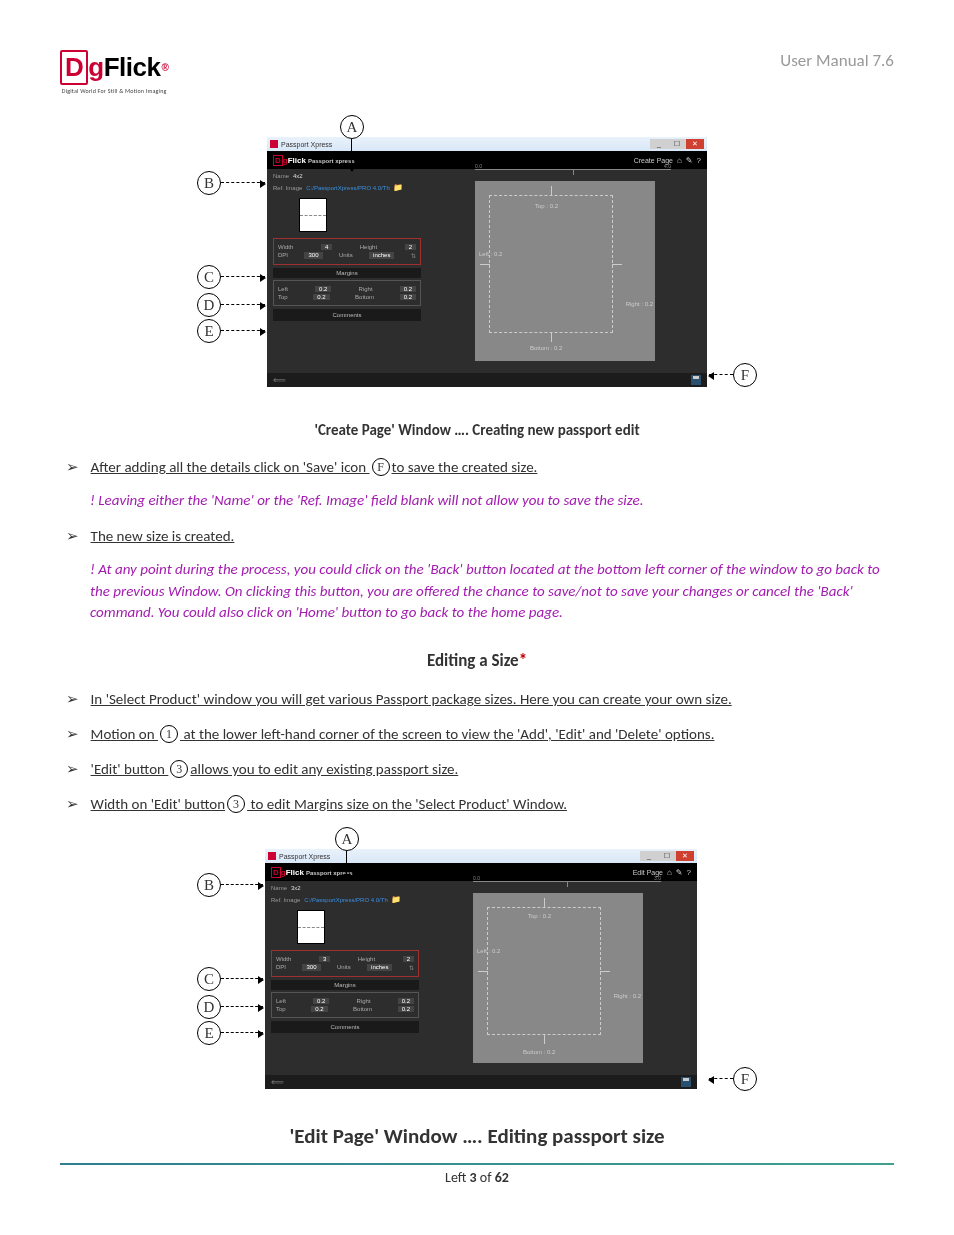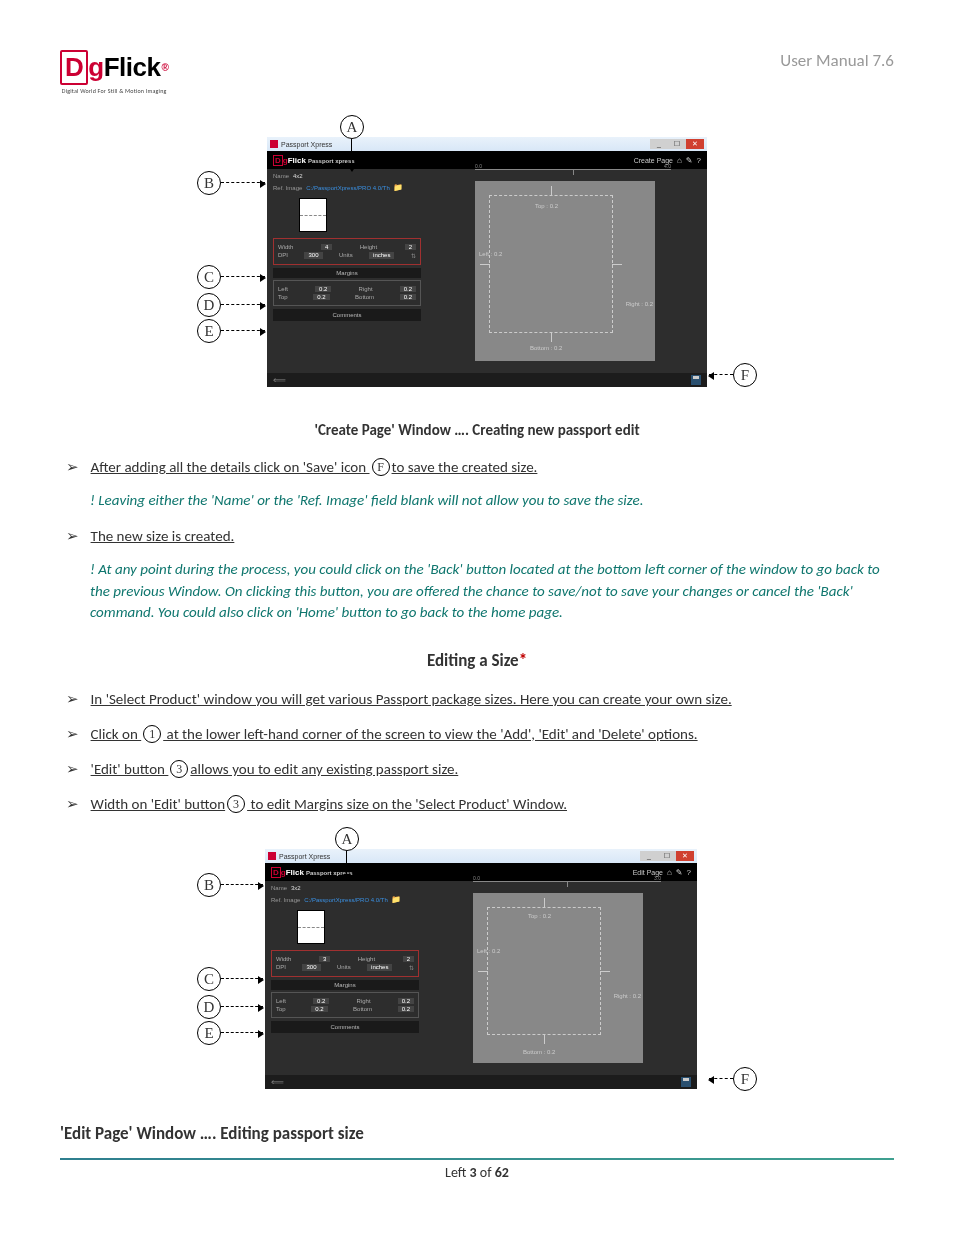--- a/index.html
+++ b/index.html
@@ -68,28 +68,28 @@
   .margin-tick.h { height:1px; width:10px; }
   .margin-tick.v { width:1px; height:10px; }
   .margin-label { position:absolute; font-size:6px; color:#ccc; }
 
   .bottom-bar { position:absolute; bottom:0; left:0; right:0; height:14px; background:#1c1c1c; display:flex; align-items:center; padding:0 6px; justify-content:space-between;}
   .back-arrow { color:#888; font-size:9px; }
   .save-disk { width:10px; height:10px; background:#2a5070; position:relative; }
   .save-disk::after { content:""; position:absolute; top:1px; left:2px; width:6px; height:3px; background:#ccc; }
 
   .caption { text-align:center; font-weight:bold; font-size:15px; margin-bottom: 18px; }
-  .caption2 { font-weight:bold; font-size:17px; margin-top:4px; margin-bottom: 10px; }
+  .caption2 { text-align:center; font-weight:bold; font-size:21px; margin-top:4px; margin-bottom: 10px; }
 
   .bullet-block { margin: 12px 0 12px 6px; }
   .bullet { display:flex; gap:12px; margin-bottom: 6px; font-size:15px; line-height:1.4; }
   .bullet .marker { color:#333; flex-shrink:0; }
   .bullet .text { flex:1;text-decoration:underline; }
   .inline-circ { display:inline-flex; width:18px; height:18px; border:1.2px solid #000; border-radius:50%; align-items:center; justify-content:center; font-family:"Times New Roman",serif; font-size:12px; vertical-align:middle; margin:0 2px; position:relative; top:-1px;}
-  .warning { color:#0f766e; font-style:italic; font-size:15px; margin:10px 0 14px 30px; line-height:1.45; }
+  .warning { color:#a21caf; font-style:italic; font-size:15px; margin:10px 0 14px 30px; line-height:1.45; }
   .section-heading { text-align:center; font-weight:bold; font-size:17px; margin:26px 0 18px 0; }
   .red-star { color:#c00000; }
 
   .footer-line { height:2px; background: linear-gradient(90deg,#2f7f8f,#3fa090); margin-top:14px; }
   .footer-text { text-align:center; font-size:14px; padding-top:4px; }
   .footer-text b { font-weight:bold; }
 </style>
 </head>
 <body>
 
@@ -235,21 +235,21 @@
 
 <div class="section-heading"><span>Editing a Size</span><span class="red-star">*</span></div>
 
 <div class="bullet-block">
   <div class="bullet">
       <span class="marker">➢</span>
       <span class="text">In 'Select Product' window you will get various Passport package sizes. Here you can create your own size.</span>
     </div>
   <div class="bullet" style="margin-top:14px;">
       <span class="marker">➢</span>
-      <span class="text"><span>Click on </span><span class="inline-circ">1</span><span> at the lower left-hand corner of the screen to view the 'Add', 'Edit' and 'Delete' options.</span></span>
+      <span class="text"><span>Motion on </span><span class="inline-circ">1</span><span> at the lower left-hand corner of the screen to view the 'Add', 'Edit' and 'Delete' options.</span></span>
     </div>
   <div class="bullet" style="margin-top:14px;">
       <span class="marker">➢</span>
       <span class="text"><span>'Edit' button </span><span class="inline-circ">3</span><span>allows you to edit any existing passport size.</span></span>
     </div>
   <div class="bullet" style="margin-top:14px;">
       <span class="marker">➢</span>
       <span class="text"><span>Width on 'Edit' button</span><span class="inline-circ">3</span><span> to edit Margins size on the 'Select Product' Window.</span></span>
     </div>
 </div>

